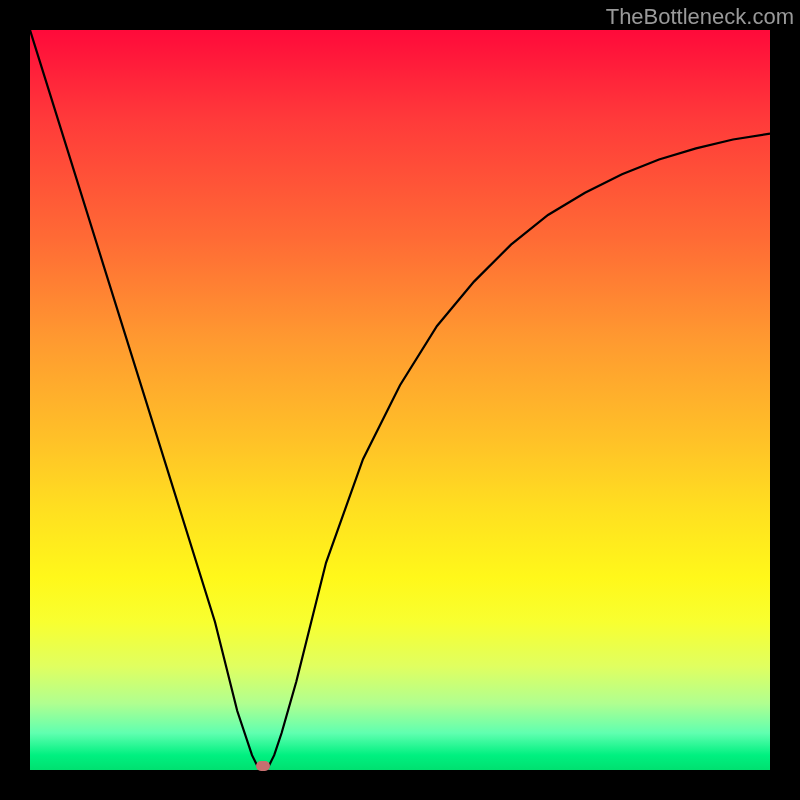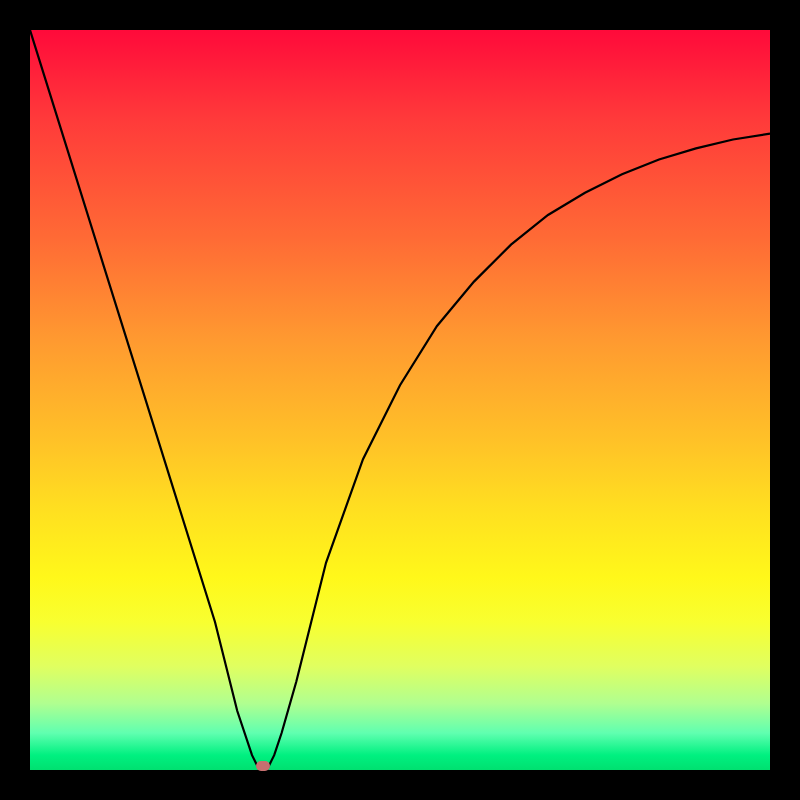--- a/index.html
+++ b/index.html
@@ -67,14 +67,15 @@
 <div class="container">
 
   <div class="plot-area"></div>
 
   <svg class="curve" viewBox="0 0 740 740" preserveAspectRatio="none">
     <path id="curve-path" d="M0.0 0.0 L37.0 118.4 L74.0 236.8 L111.0 355.2 L148.0 473.6 L185.0 592.0 L207.2 680.8 L222.0 725.2 L229.4 740.0 L236.8 740.0 L244.2 725.2 L251.6 703.0 L266.4 651.2 L281.2 592.0 L296.0 532.8 L333.0 429.2 L370.0 355.2 L407.0 296.0 L444.0 251.6 L481.0 214.6 L518.0 185.0 L555.0 162.8 L592.0 144.3 L629.0 129.5 L666.0 118.4 L703.0 109.5 L740.0 103.6" fill="none" stroke="#000" stroke-width="2.2"></path>
   </svg>
 
   <div class="marker" id="marker" style="left: 256.1px; top: 761.3px;"></div>
 
+  <div class="watermark">TheBottleneck.com</div>
 
 </div>
 
 </body></html>

